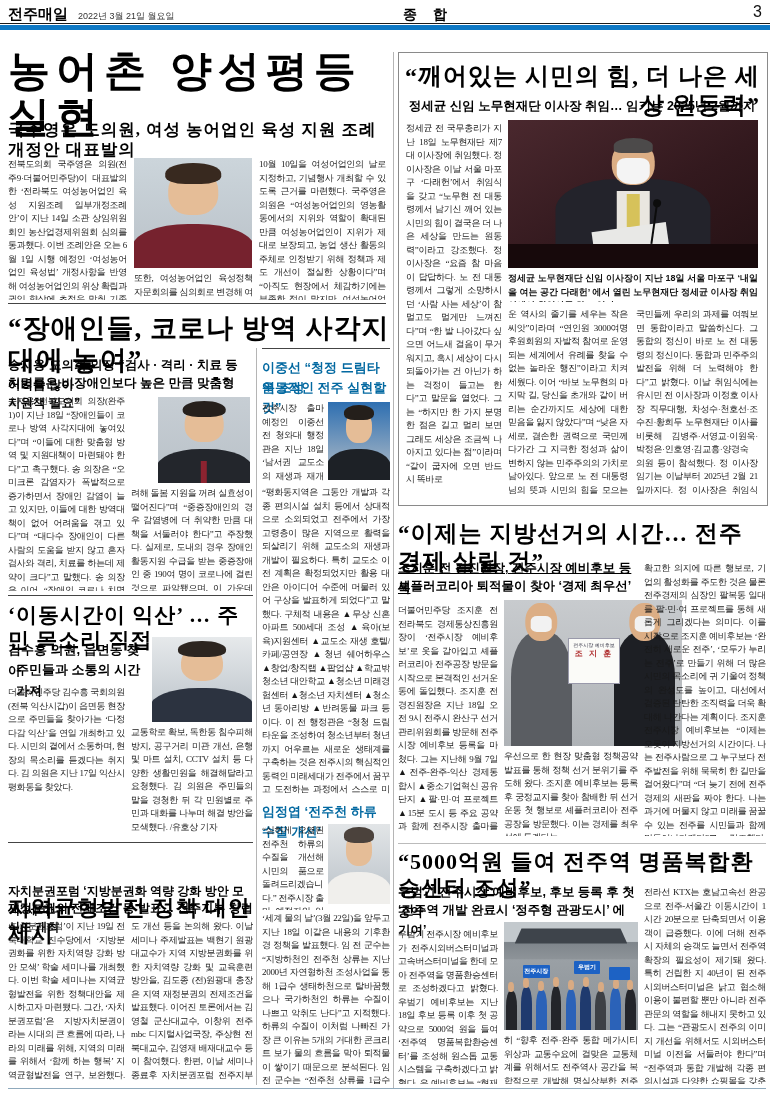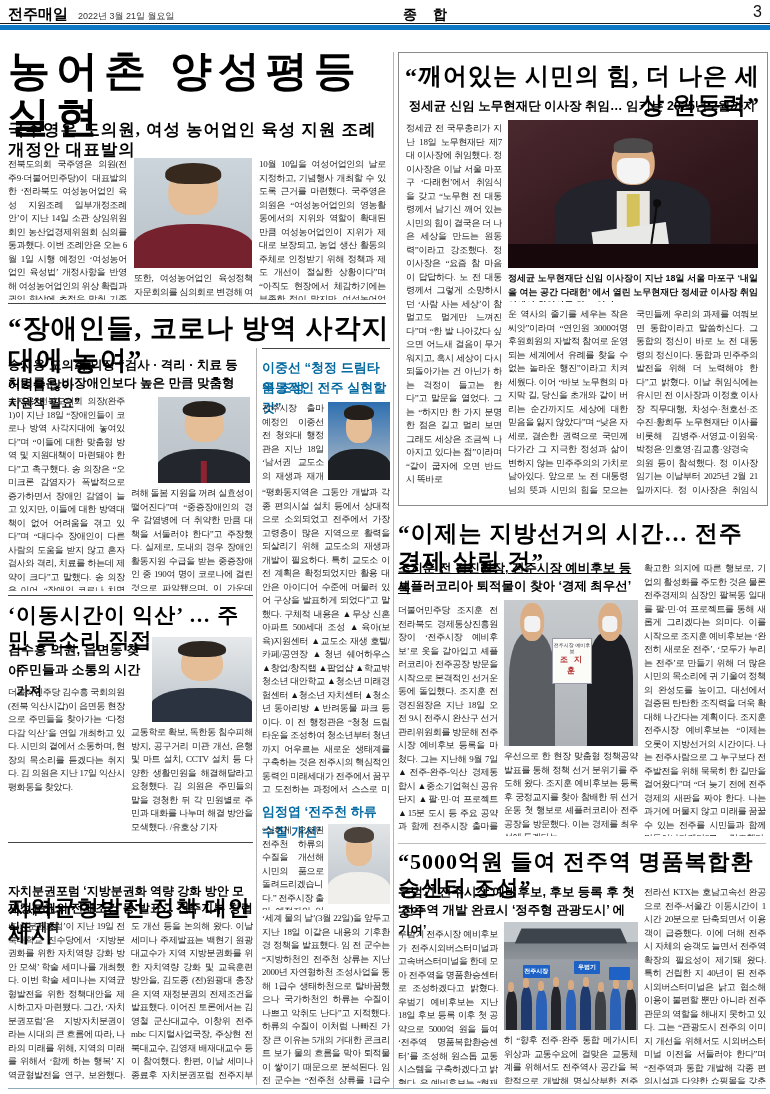--- a/index.html
+++ b/index.html
@@ -44,21 +44,21 @@
   .photo-dark .tie{position:absolute;left:50%;bottom:28%;width:5%;height:22%;transform:translateX(-50%);background:#d6c25a;}
   .photo-dark .head2{position:absolute;left:50%;bottom:56%;width:17%;height:30%;transform:translateX(-50%);
       background:#dcae85;border-radius:46% 46% 44% 44%;}
   .photo-dark .head2:before{content:"";position:absolute;left:4%;top:-6%;width:92%;height:34%;background:#4c4a4a;border-radius:50% 50% 20% 20%;}
   .photo-dark .mask{position:absolute;left:50%;bottom:57%;width:13%;height:17%;transform:translateX(-50%);
       background:#f4f4f4;border-radius:28% 28% 44% 44%;}
   .photo-dark .papers{position:absolute;left:34%;bottom:10%;width:30%;height:18%;background:#e8e8e6;transform:rotate(-8deg);}
   .photo-dark .mic{position:absolute;left:58%;bottom:16%;width:2px;height:26%;background:#0c0c0c;transform:rotate(8deg);}
   .photo-dark .mic:before{content:"";position:absolute;top:-7px;left:-3px;width:8px;height:8px;border-radius:50%;background:#0c0c0c;}
   
-  .photo-hand{background:linear-gradient(180deg,#c8cbce,#aeb2b6);}
+  .photo-hand{background:linear-gradient(180deg,#c8cbce,#aeb2b6);padding-left:44px;}
   .photo-hand .man{position:absolute;bottom:0;width:34%;height:78%;border-radius:40% 40% 0 0;}
   .photo-hand .man:before{content:"";position:absolute;left:50%;top:-26%;width:52%;height:34%;transform:translateX(-50%);
       background:#dcae85;border-radius:46%;}
   .photo-hand .man:after{content:"";position:absolute;left:50%;top:-14%;width:34%;height:14%;transform:translateX(-50%);
       background:#f2f2f2;border-radius:30%;}
   .photo-hand .cert{position:absolute;left:36%;top:26%;width:28%;height:30%;background:#fbfbf8;border:1px solid #99a;
       text-align:center;overflow:hidden;}
   .cert .c1{font-family:"Liberation Sans",sans-serif;font-size:5px;color:#334;margin-top:3px;}
   .cert .c2{font-family:"Liberation Sans",sans-serif;font-weight:900;font-size:8px;color:#b03030;letter-spacing:2px;}
   

